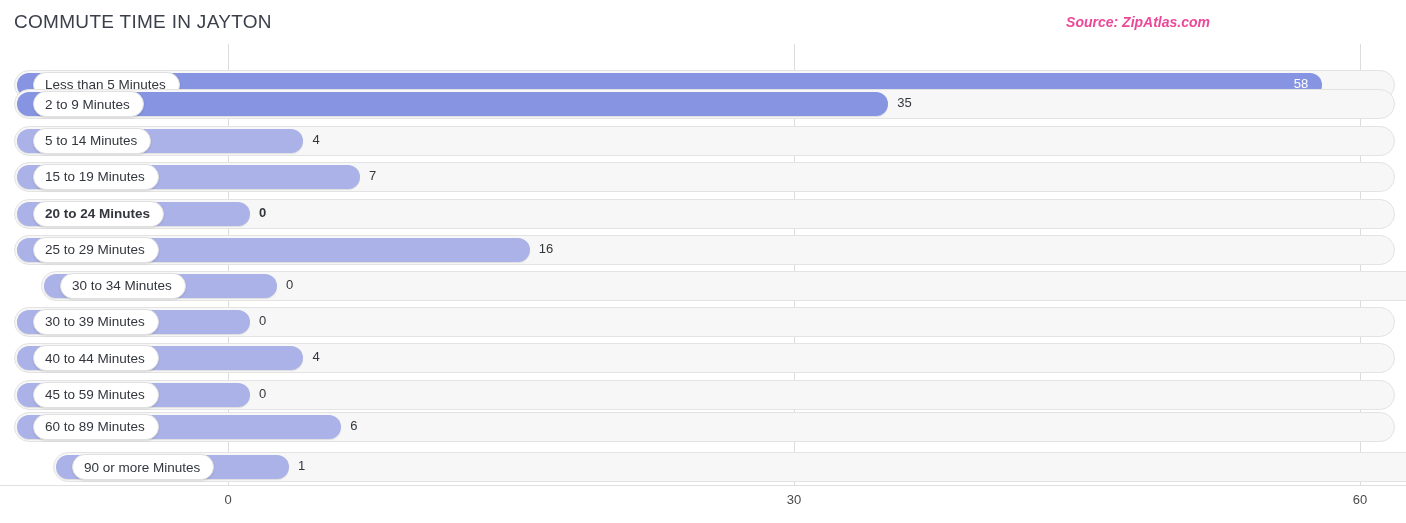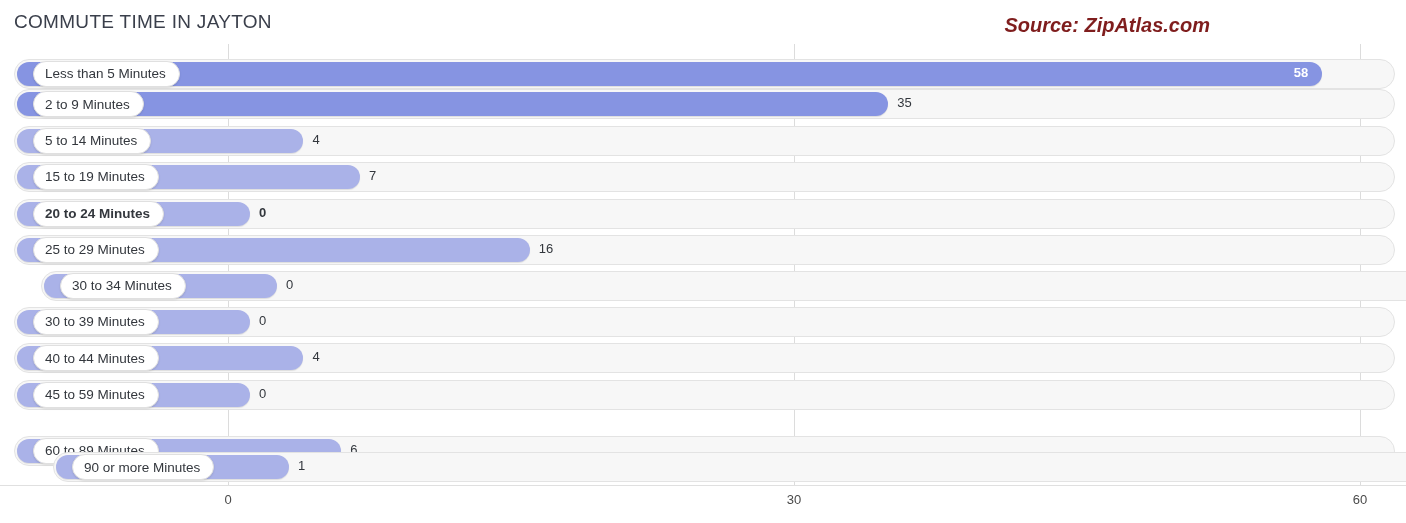--- a/index.html
+++ b/index.html
@@ -30,24 +30,24 @@
     font-size: 19px;
     font-weight: 400;
     color: #3a3f4b;
     letter-spacing: 0.3px;
     white-space: nowrap;
   }
   #source-label {
     position: absolute;
     right: 12px;
     top: 14px;
-    font-size: 20px;
+    font-size: 14px;
     font-style: italic;
     font-weight: 700;
-    color: #7f1d1d;
+    color: #ec4899;
     white-space: nowrap;
   }
 
   
   #plot {
     position: absolute;
     left: 0;
     top: 44px;
     width: 1406px;
     height: 441px;
@@ -175,27 +175,27 @@
   <div id="source-label">Source: ZipAtlas.com</div>
 </div>
 
 <div id="plot">
   <div id="gridlines">
       <div class="gridline" style="left: 228px;"></div>
       <div class="gridline" style="left: 794px;"></div>
       <div class="gridline" style="left: 1360px;"></div>
     </div>
   <div id="rows">
-      <div class="row" style="top: 15px;">
+      <div class="row" style="top: 26px;">
         <div class="track"></div>
         <div class="bar" style="width: 1305.27px;"></div>
         <div class="pill">
           <span class="pill-label">Less than 5 Minutes</span>
         </div>
-        <div class="value-in" style="left: 1276.27px; width: 32px; font-weight: bold;">58</div>
+        <div class="value-in" style="left: 1276.27px; width: 32px;">58</div>
       </div>
       <div class="row" style="top: 45.3px;">
         <div class="track"></div>
         <div class="bar" style="width: 871.333px;"></div>
         <div class="pill">
           <span class="pill-label">2 to 9 Minutes</span>
         </div>
         <div class="value-out" style="left: 897.333px;">35</div>
       </div>
       <div class="row" style="top: 81.6px;">
@@ -255,21 +255,21 @@
         <div class="value-out" style="left: 312.467px;">4</div>
       </div>
       <div class="row" style="top: 335.7px;">
         <div class="track"></div>
         <div class="bar pale" style="width: 233px;"></div>
         <div class="pill">
           <span class="pill-label">45 to 59 Minutes</span>
         </div>
         <div class="value-out" style="left: 259px;">0</div>
       </div>
-      <div class="row" style="top: 392px;">
+      <div class="row" style="top: 368px;">
         <div class="track"></div>
         <div class="bar pale" style="width: 324.2px;"></div>
         <div class="pill">
           <span class="pill-label">60 to 89 Minutes</span>
         </div>
         <div class="value-out" style="left: 350.2px;">6</div>
       </div>
       <div class="row" style="top: 408.3px; margin-left: 39px;">
         <div class="track"></div>
         <div class="bar pale" style="width: 233px;"></div>

